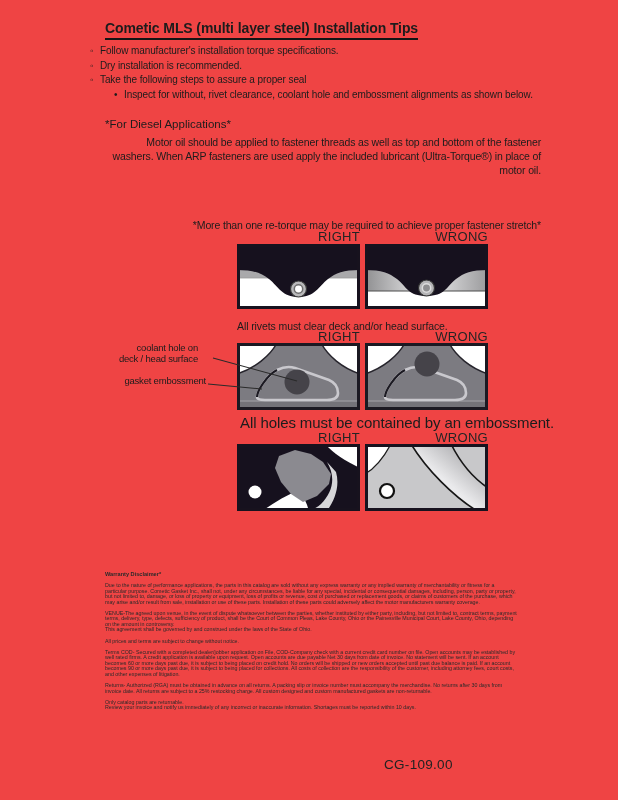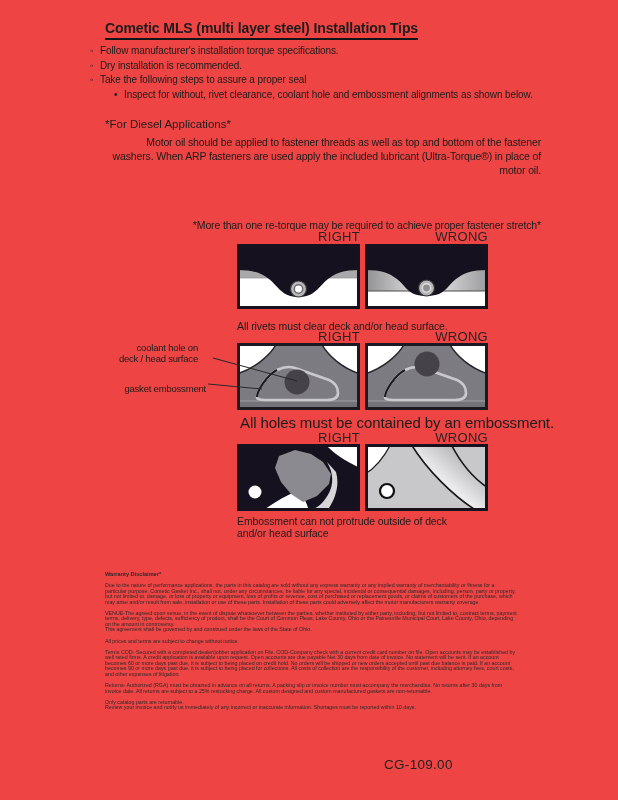--- a/index.html
+++ b/index.html
@@ -38,21 +38,21 @@
   .lr2 { left:237px; top:329px; }
   .br2 { left:237px; top:343px; }
   .cap2 { left:240px; top:414px; font-size:15px; letter-spacing:-0.1px; }
 
   .lr3 { left:237px; top:430px; }
   .br3 { left:237px; top:444px; }
   .cap3 { left:237px; top:515px; font-size:10.5px; line-height:12px; letter-spacing:-0.1px; }
 
   .callout { font-size:9.5px; line-height:10.5px; text-align:right; width:118px; letter-spacing:-0.2px; }
   .co1 { left:80px; top:343px; }
-  .co2 { left:88px; top:376px;margin-top:8px; }
+  .co2 { left:88px; top:376px; }
   .leader { left:205px; top:352px; pointer-events:none; }
 
   .legal { left:105px; top:572px; width:412px; font-size:5.3px; line-height:5.4px; color:#2a2a2a; letter-spacing:0; }
   .legal .lh { font-weight:700; font-size:5.6px; margin:0 0 6px 0; }
   .legal p { margin:0 0 6px 0; }
   .legal .tight { margin:0; }
 
   .pagenum { left:384px; top:757px; font-size:13.5px; color:#222; letter-spacing:0.3px; }
 </style>
 </head>
@@ -174,24 +174,20 @@
       <rect x="0" y="0" width="123" height="67" fill="#c8c8ca"></rect>
       <path d="M0,0 H26 C19,13 9,25 0,30 Z" fill="#ffffff"></path>
       <path d="M26,0 C19,13 9,25 0,30" fill="none" stroke="#1c1c1c" stroke-width="1.3"></path>
       <path d="M46,0 H86 C95,18 108,34 123,44 V67 H112 C88,52 62,26 46,0 Z" fill="url(#g3)"></path>
       <path d="M46,0 C62,26 88,52 112,67" fill="none" stroke="#161616" stroke-width="1.6"></path>
       <path d="M86,0 C95,18 108,34 123,44" fill="none" stroke="#161616" stroke-width="1.6"></path>
       <circle cx="22" cy="47" r="7" fill="#ffffff" stroke="#111111" stroke-width="2.2"></circle>
       <rect x="1.5" y="1.5" width="120" height="64" fill="none" stroke="#17121e" stroke-width="3"></rect>
     </svg>
   </div>
-  <div class="abs cap3">
-    <div>Embossment can not protrude outside of deck</div>
-    <div>and/or head surface</div>
-  </div>
 
   <div class="abs legal">
     <div class="lh">Warranty Disclaimer*</div>
     <p>Due to the nature of performance applications, the parts in this catalog are sold without any express warranty or any implied warranty of merchantability or fitness for a particular purpose.  Cometic Gasket Inc., shall not, under any circumstances, be liable for any special, incidental or consequential damages, including, person, party or property, but not limited to, damage, or loss of property or equipment, loss of profits or revenue, cost of purchased or replacement goods, or claims of customers of the purchase, which may arise and/or result from sale, installation or use of these parts.  Installation of these parts could adversely affect the motor manufacturers warranty coverage.</p>
     <p class="tight">VENUE-The agreed upon venue, in the event of dispute whatsoever between the parties, whether instituted by either party, including, but not limited to, contract terms, payment terms, delivery, type, defects, sufficiency of product, shall be the Court of Common Pleas, Lake County, Ohio or the Painesville Municipal Court, Lake County, Ohio, depending on the amount in controversy.</p>
     <p>This agreement shall be governed by and construed under the laws of the State of Ohio.</p>
     <p>All prices and terms are subject to change without notice.</p>
     <p>Terms COD- Secured with a completed dealer/jobber application on File, COD-Company check with a current credit card number on file.  Open accounts may be established by well rated firms.  A credit application is available upon request.  Open accounts are due payable Net 30 days from date of invoice.  No statement will be sent.  If an account becomes 60 or more days past due, it is subject to being placed on credit hold.  No orders will be shipped or new orders accepted until past due balance is paid.  If an account becomes 90 or more days past due, it is subject to being placed for collections.  All costs of collection are the responsibility of the customer, including attorney fees, court costs, and other expenses of litigation.</p>
     <p>Returns- Authorized (RGA) must be obtained in advance on all returns.  A packing slip or invoice number must accompany the merchandise.  No returns after 30 days from invoice date.  All returns are subject to a 25% restocking charge.  All custom designed and custom manufactured gaskets are non-returnable.</p>
     <p class="tight">Only catalog parts are returnable.</p>

